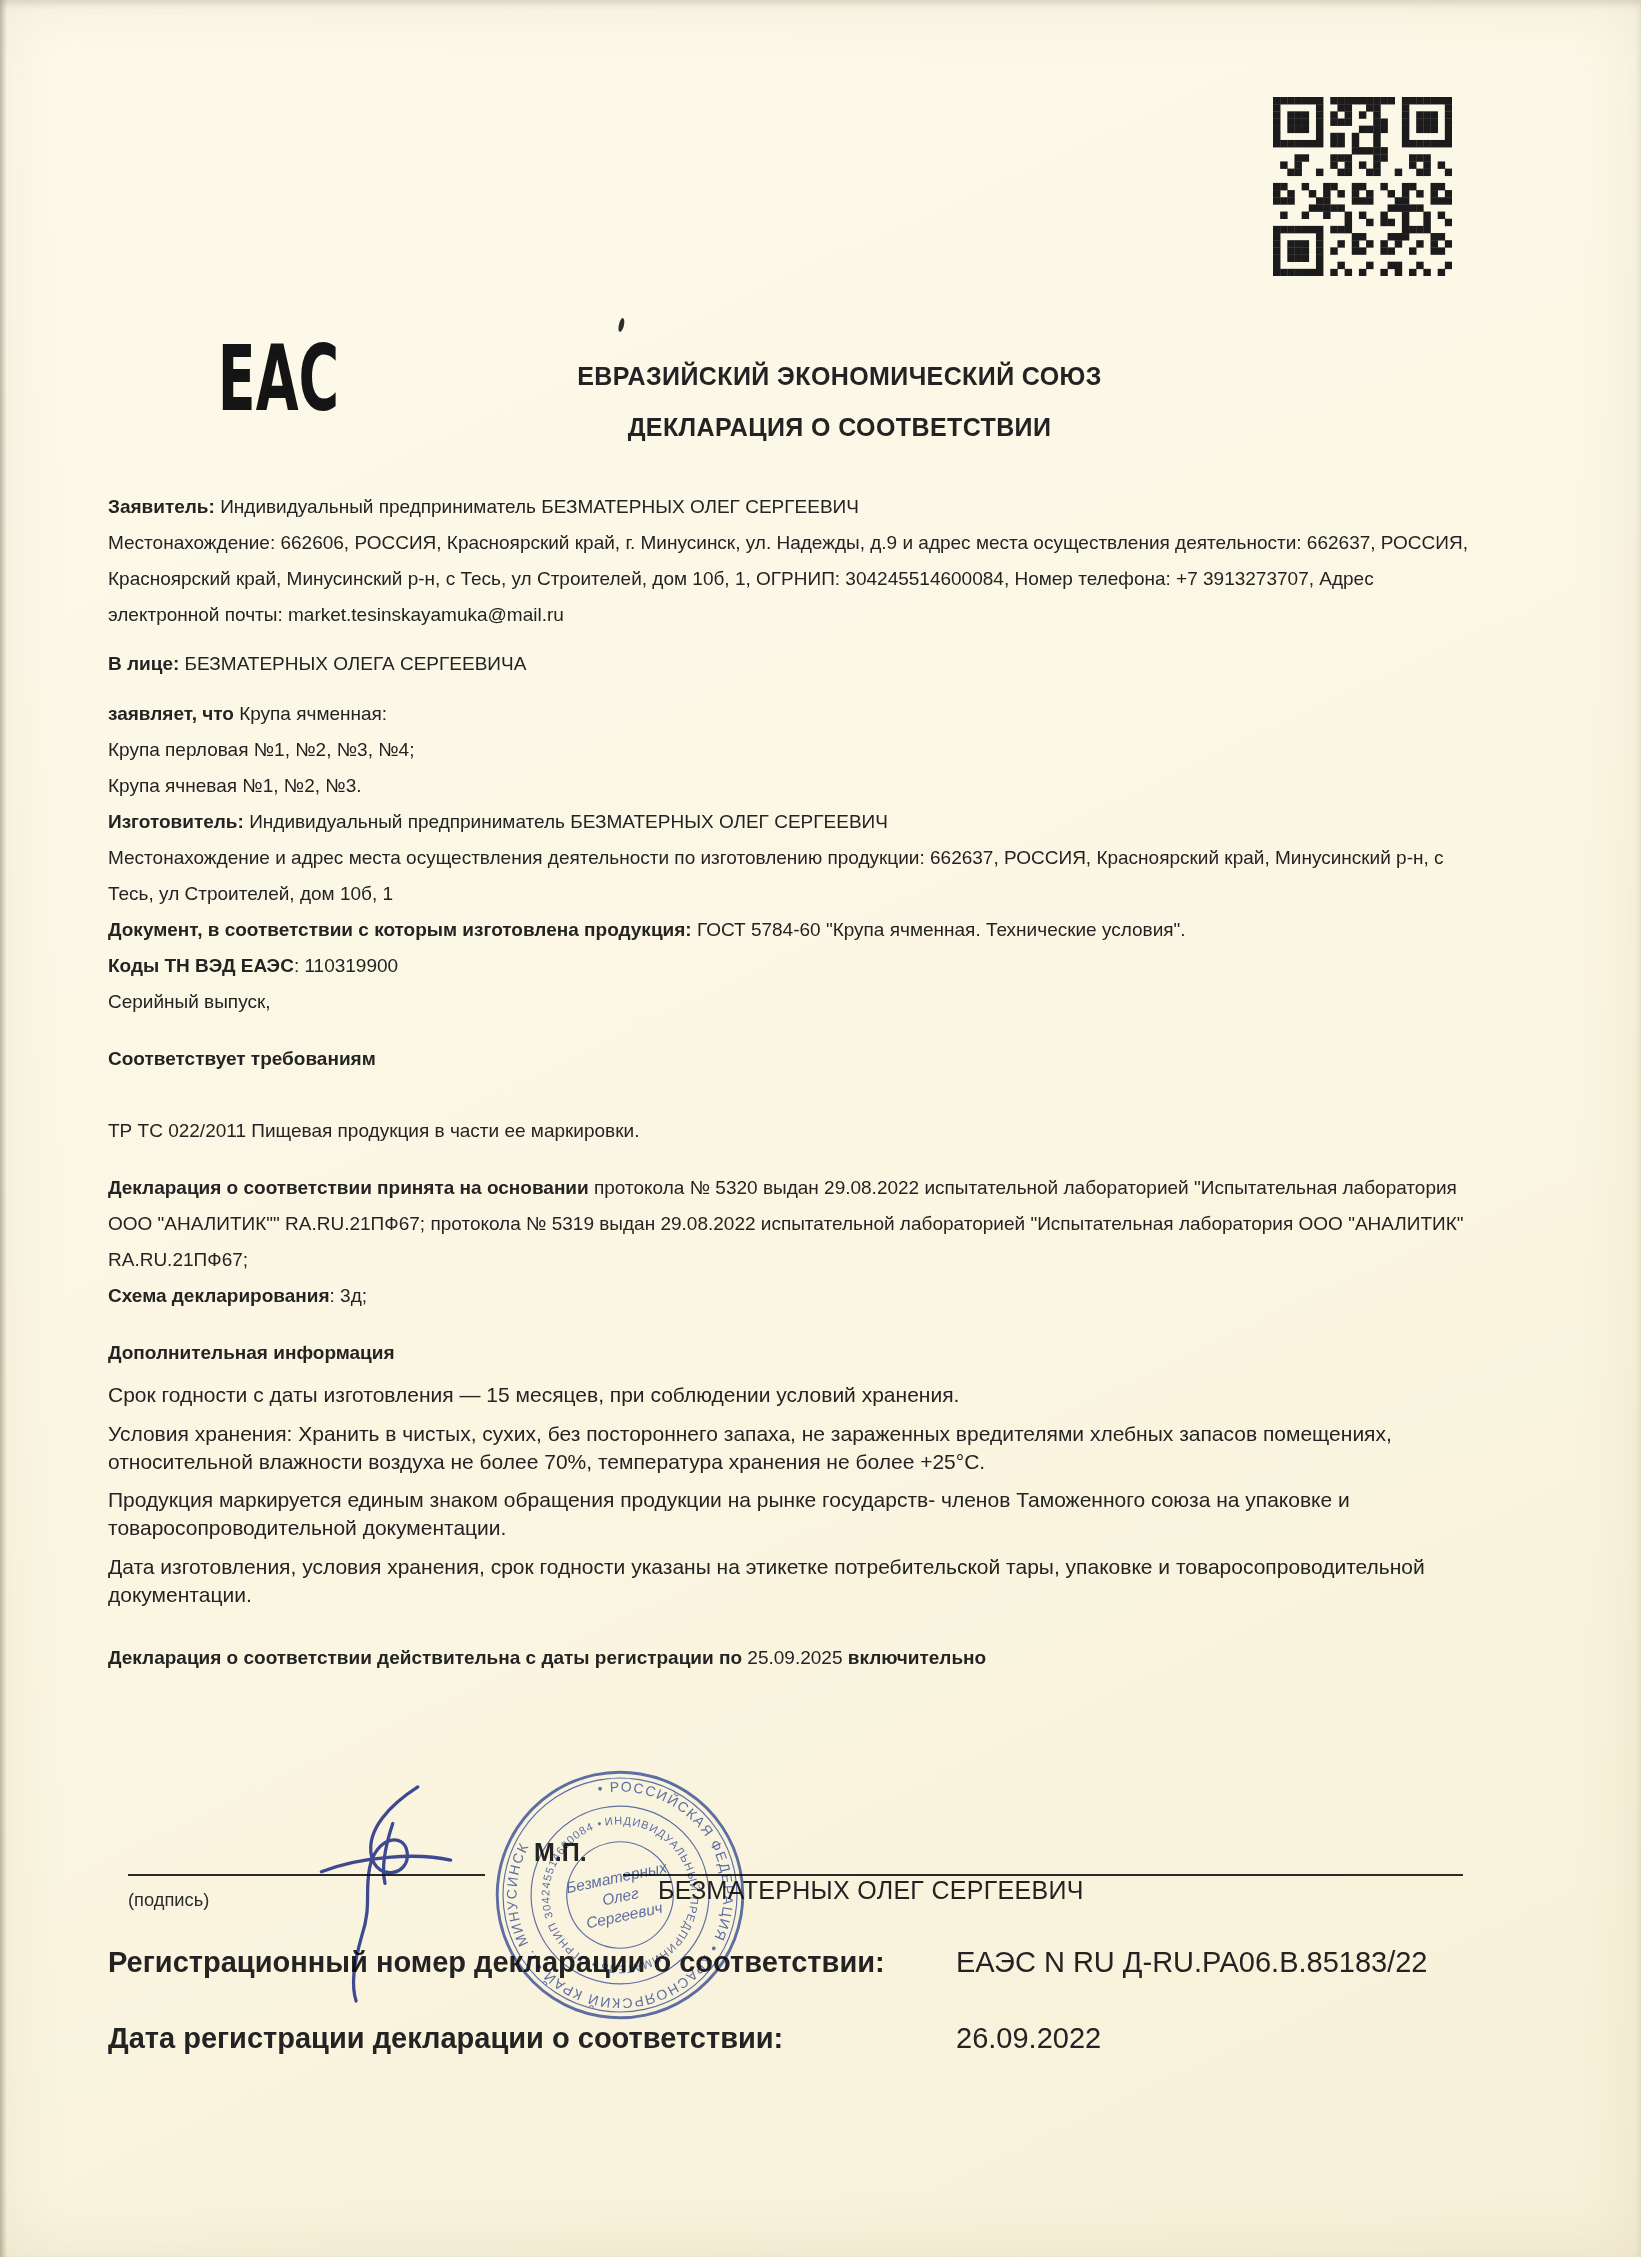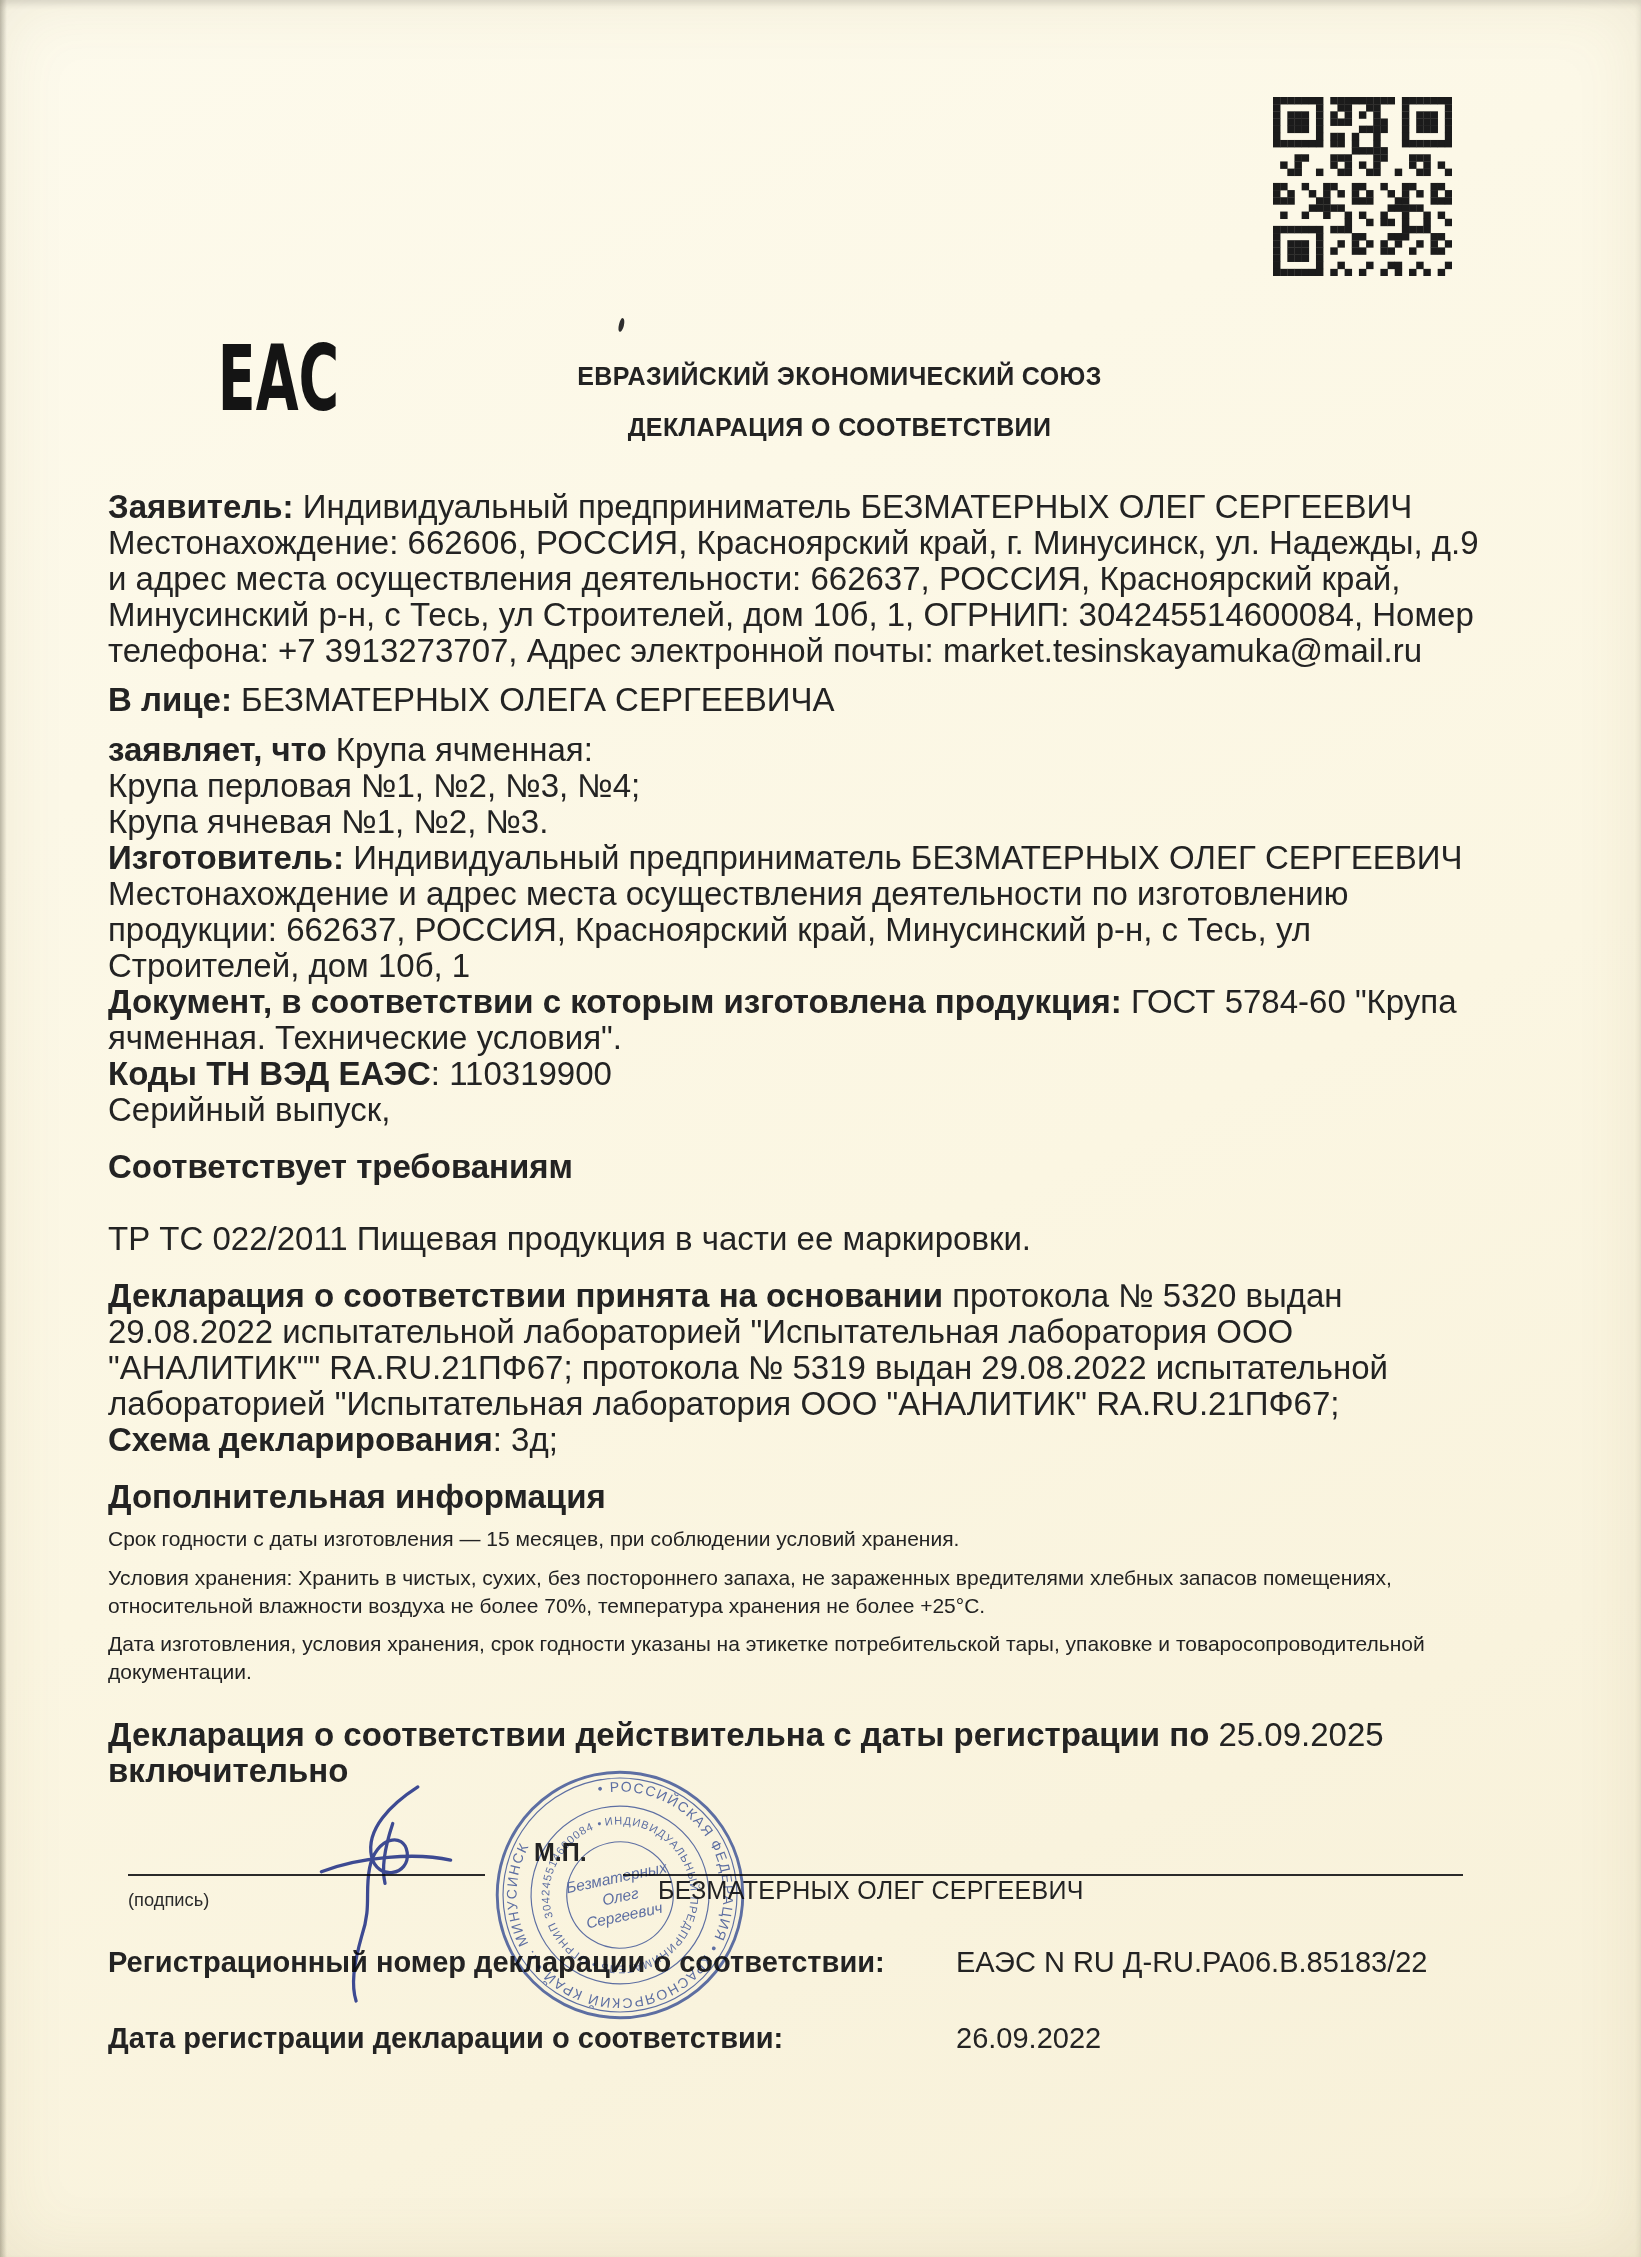--- a/index.html
+++ b/index.html
@@ -24,21 +24,21 @@
   .eac { position:absolute; left:214px; top:321px; width:129px; height:106px; }
   .eac text { font-family:"DejaVu Sans","Liberation Sans",sans-serif; font-weight:bold; fill:#141414; }
   .artifact {
     position:absolute; left:619px; top:318px; width:4.8px; height:13.5px;
     background:#2e2e2e; border-radius:45% 55% 50% 50%; transform:rotate(14deg);
   }
   .content { position:absolute; left:108px; top:0; width:1375px; }
   .headers { margin-top:357px; text-align:center; transform:translateX(44px); }
   .h1 { font-size:25px; font-weight:bold; line-height:39px; letter-spacing:0.4px; }
   .h1 + .h1 { margin-top:11.6px; }
-  .para { font-size:33px; line-height:36px; }
+  .para { font-size:19px; line-height:36px; }
   .mt-lg { margin-top:42px; }
   .mt-md { margin-top:21px; }
   .mt-sm { margin-top:13.5px; }
   .small { font-size:21px; line-height:28px; margin-top:10.6px; }
   .small:first-of-type { margin-top:13.5px; }
   b { font-weight:bold; }
 
   
   .sigline { position:absolute; height:1.9px; background:#2a2a2a; }
   .sigline.left  { left:128px; top:1874px; width:357px; }
@@ -391,20 +391,21 @@
     <p class="para mt-md">
       <b>Декларация о соответствии принята на основании</b><span> протокола № 5320 выдан 29.08.2022 испытательной лабораторией "Испытательная лаборатория ООО "АНАЛИТИК"" RA.RU.21ПФ67; протокола № 5319 выдан 29.08.2022  испытательной лабораторией "Испытательная лаборатория ООО "АНАЛИТИК" RA.RU.21ПФ67;</span><br>
       <b>Схема декларирования</b><span>: 3д;</span>
     </p>
 
     <p class="para mt-md">
       <b>Дополнительная информация</b>
     </p>
     <div class="small">Срок годности с даты изготовления — 15 месяцев, при соблюдении условий хранения.</div>
     <div class="small">Условия хранения: Хранить в чистых, сухих, без постороннего запаха, не зараженных вредителями хлебных запасов помещениях, относительной влажности воздуха не более 70%, температура хранения не более +25°С.</div>
+    <div class="small">Продукция маркируется единым знаком обращения продукции на рынке государств- членов Таможенного союза на упаковке и товаросопроводительной документации.</div>
     <div class="small">Дата изготовления, условия хранения, срок годности указаны на этикетке потребительской тары, упаковке и товаросопроводительной документации.</div>
 
     <p class="para" style="margin-top:31px">
       <b>Декларация о соответствии действительна с даты регистрации по</b><span> 25.09.2025 </span><b>включительно</b>
     </p>
 
   </div>
 
   <div class="sigline left"></div>
   <div class="sigline right"></div>

